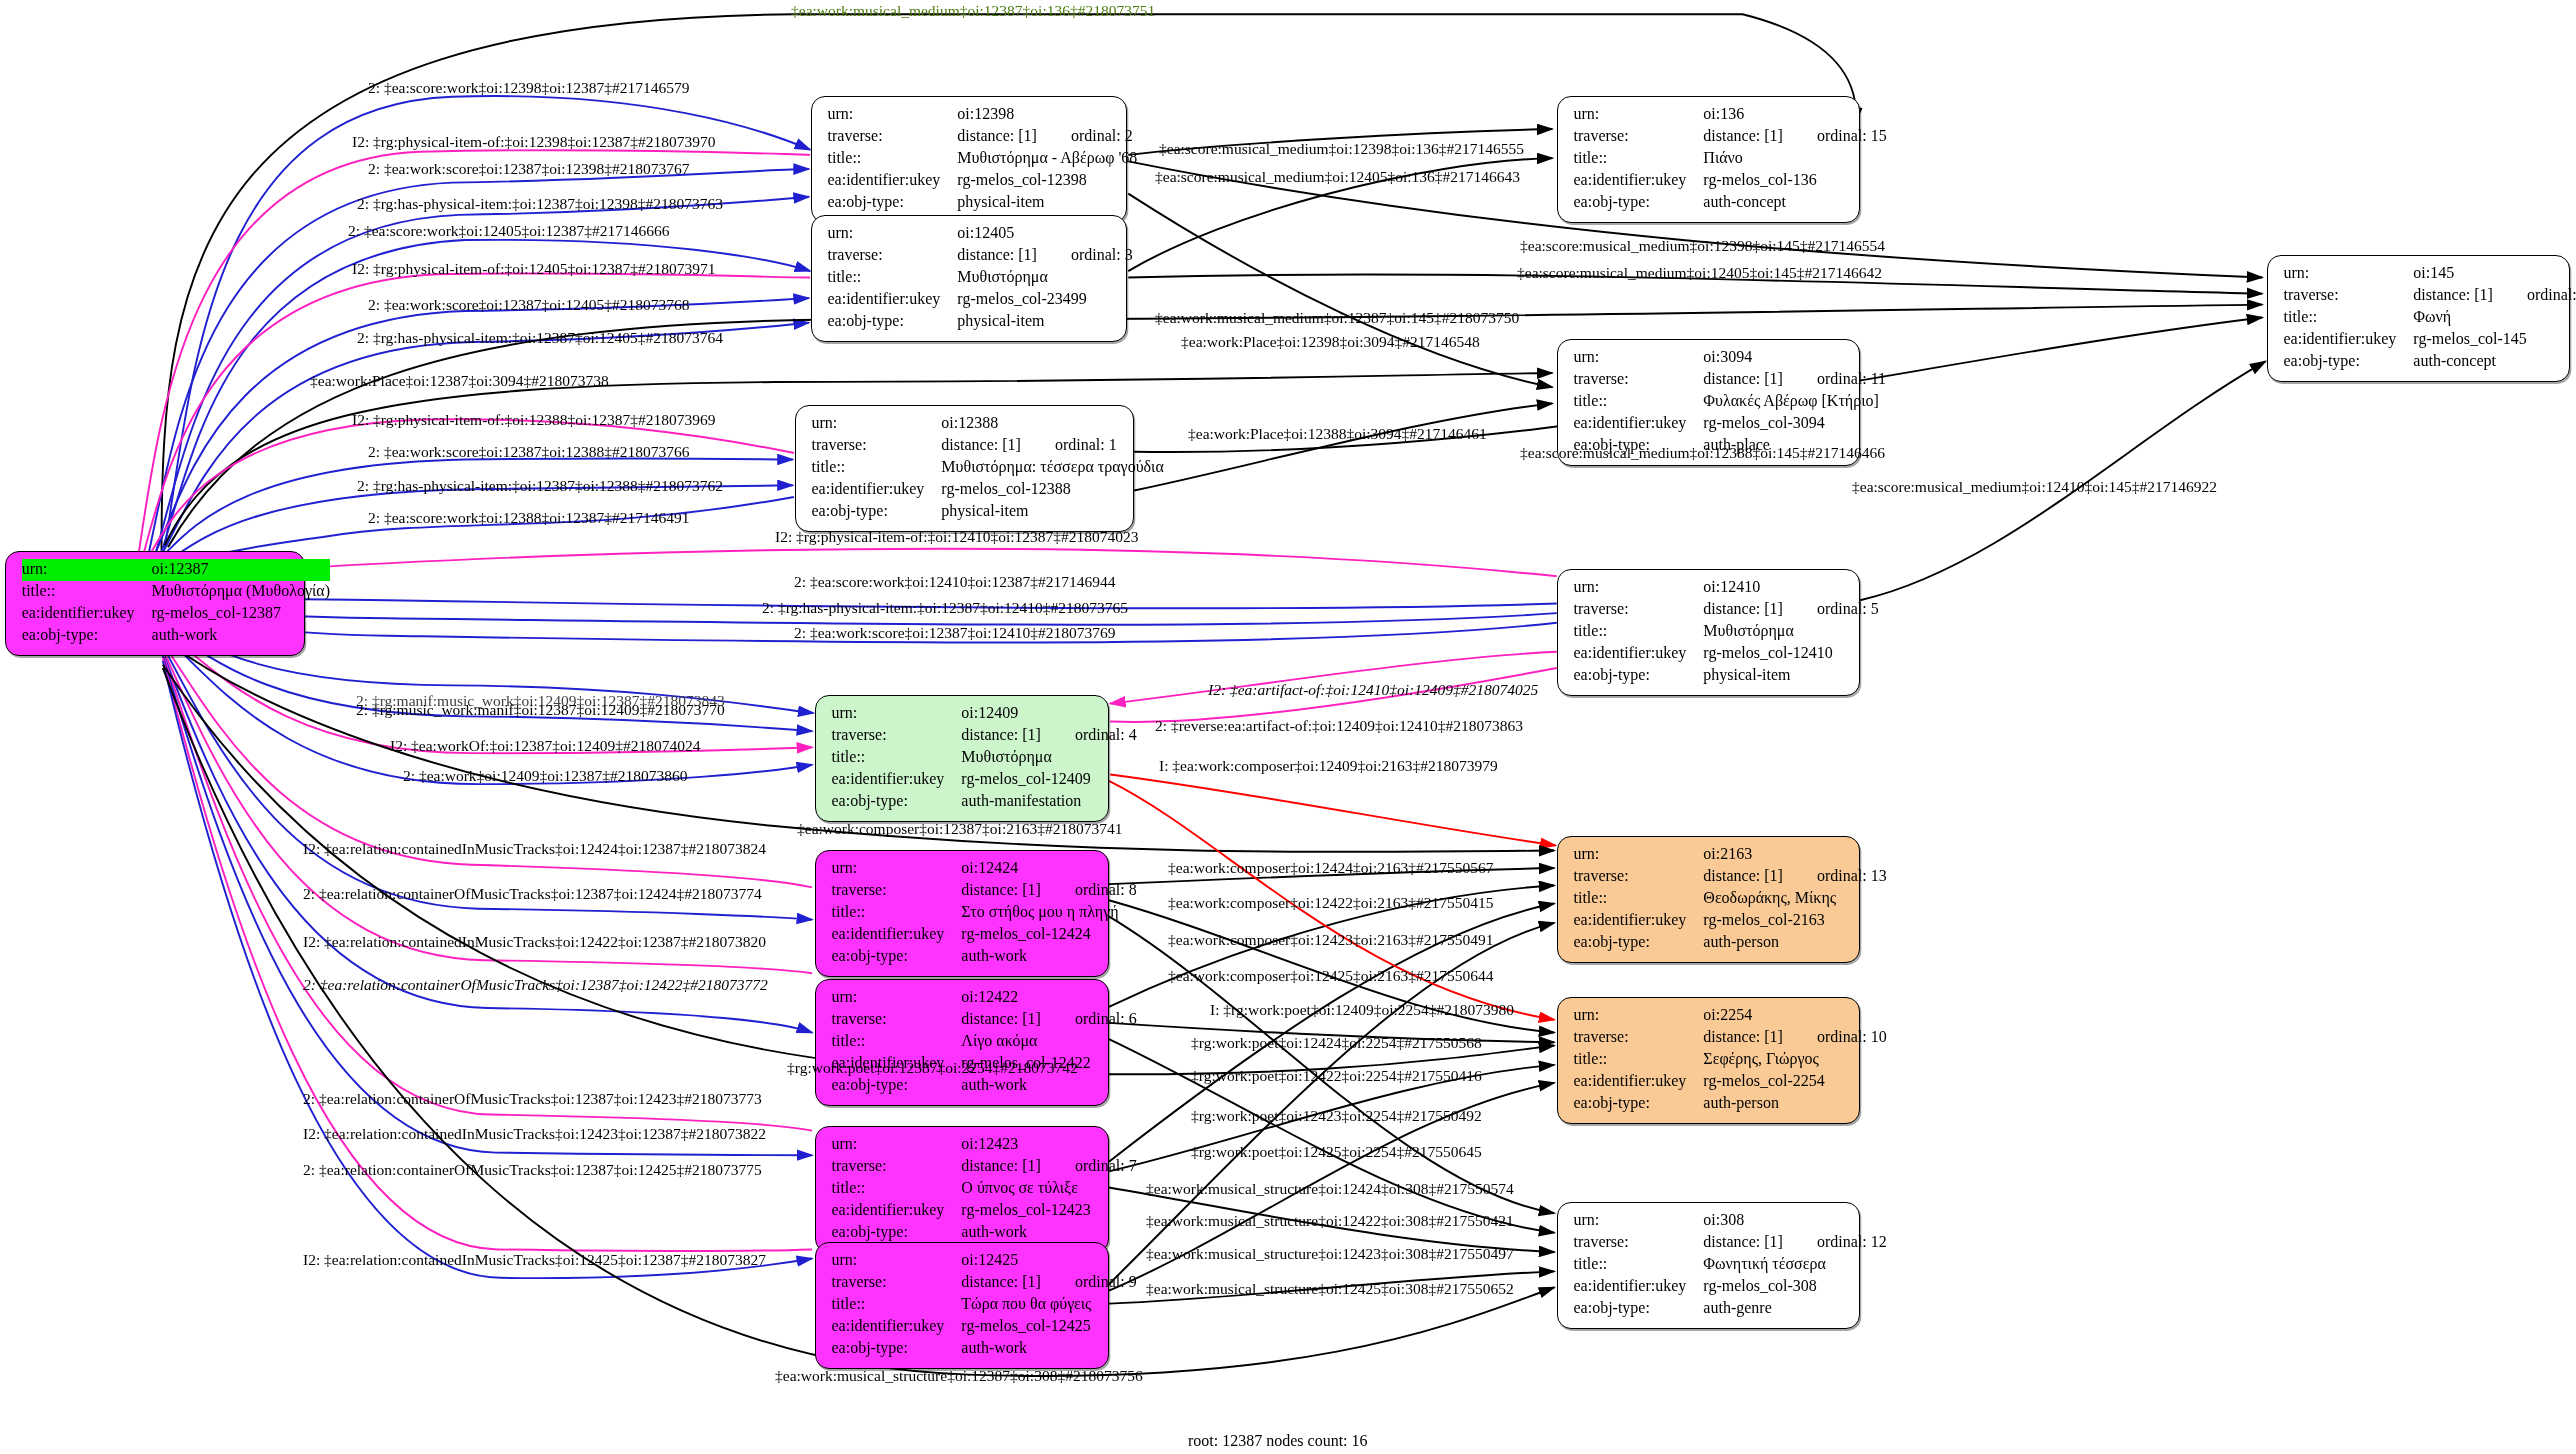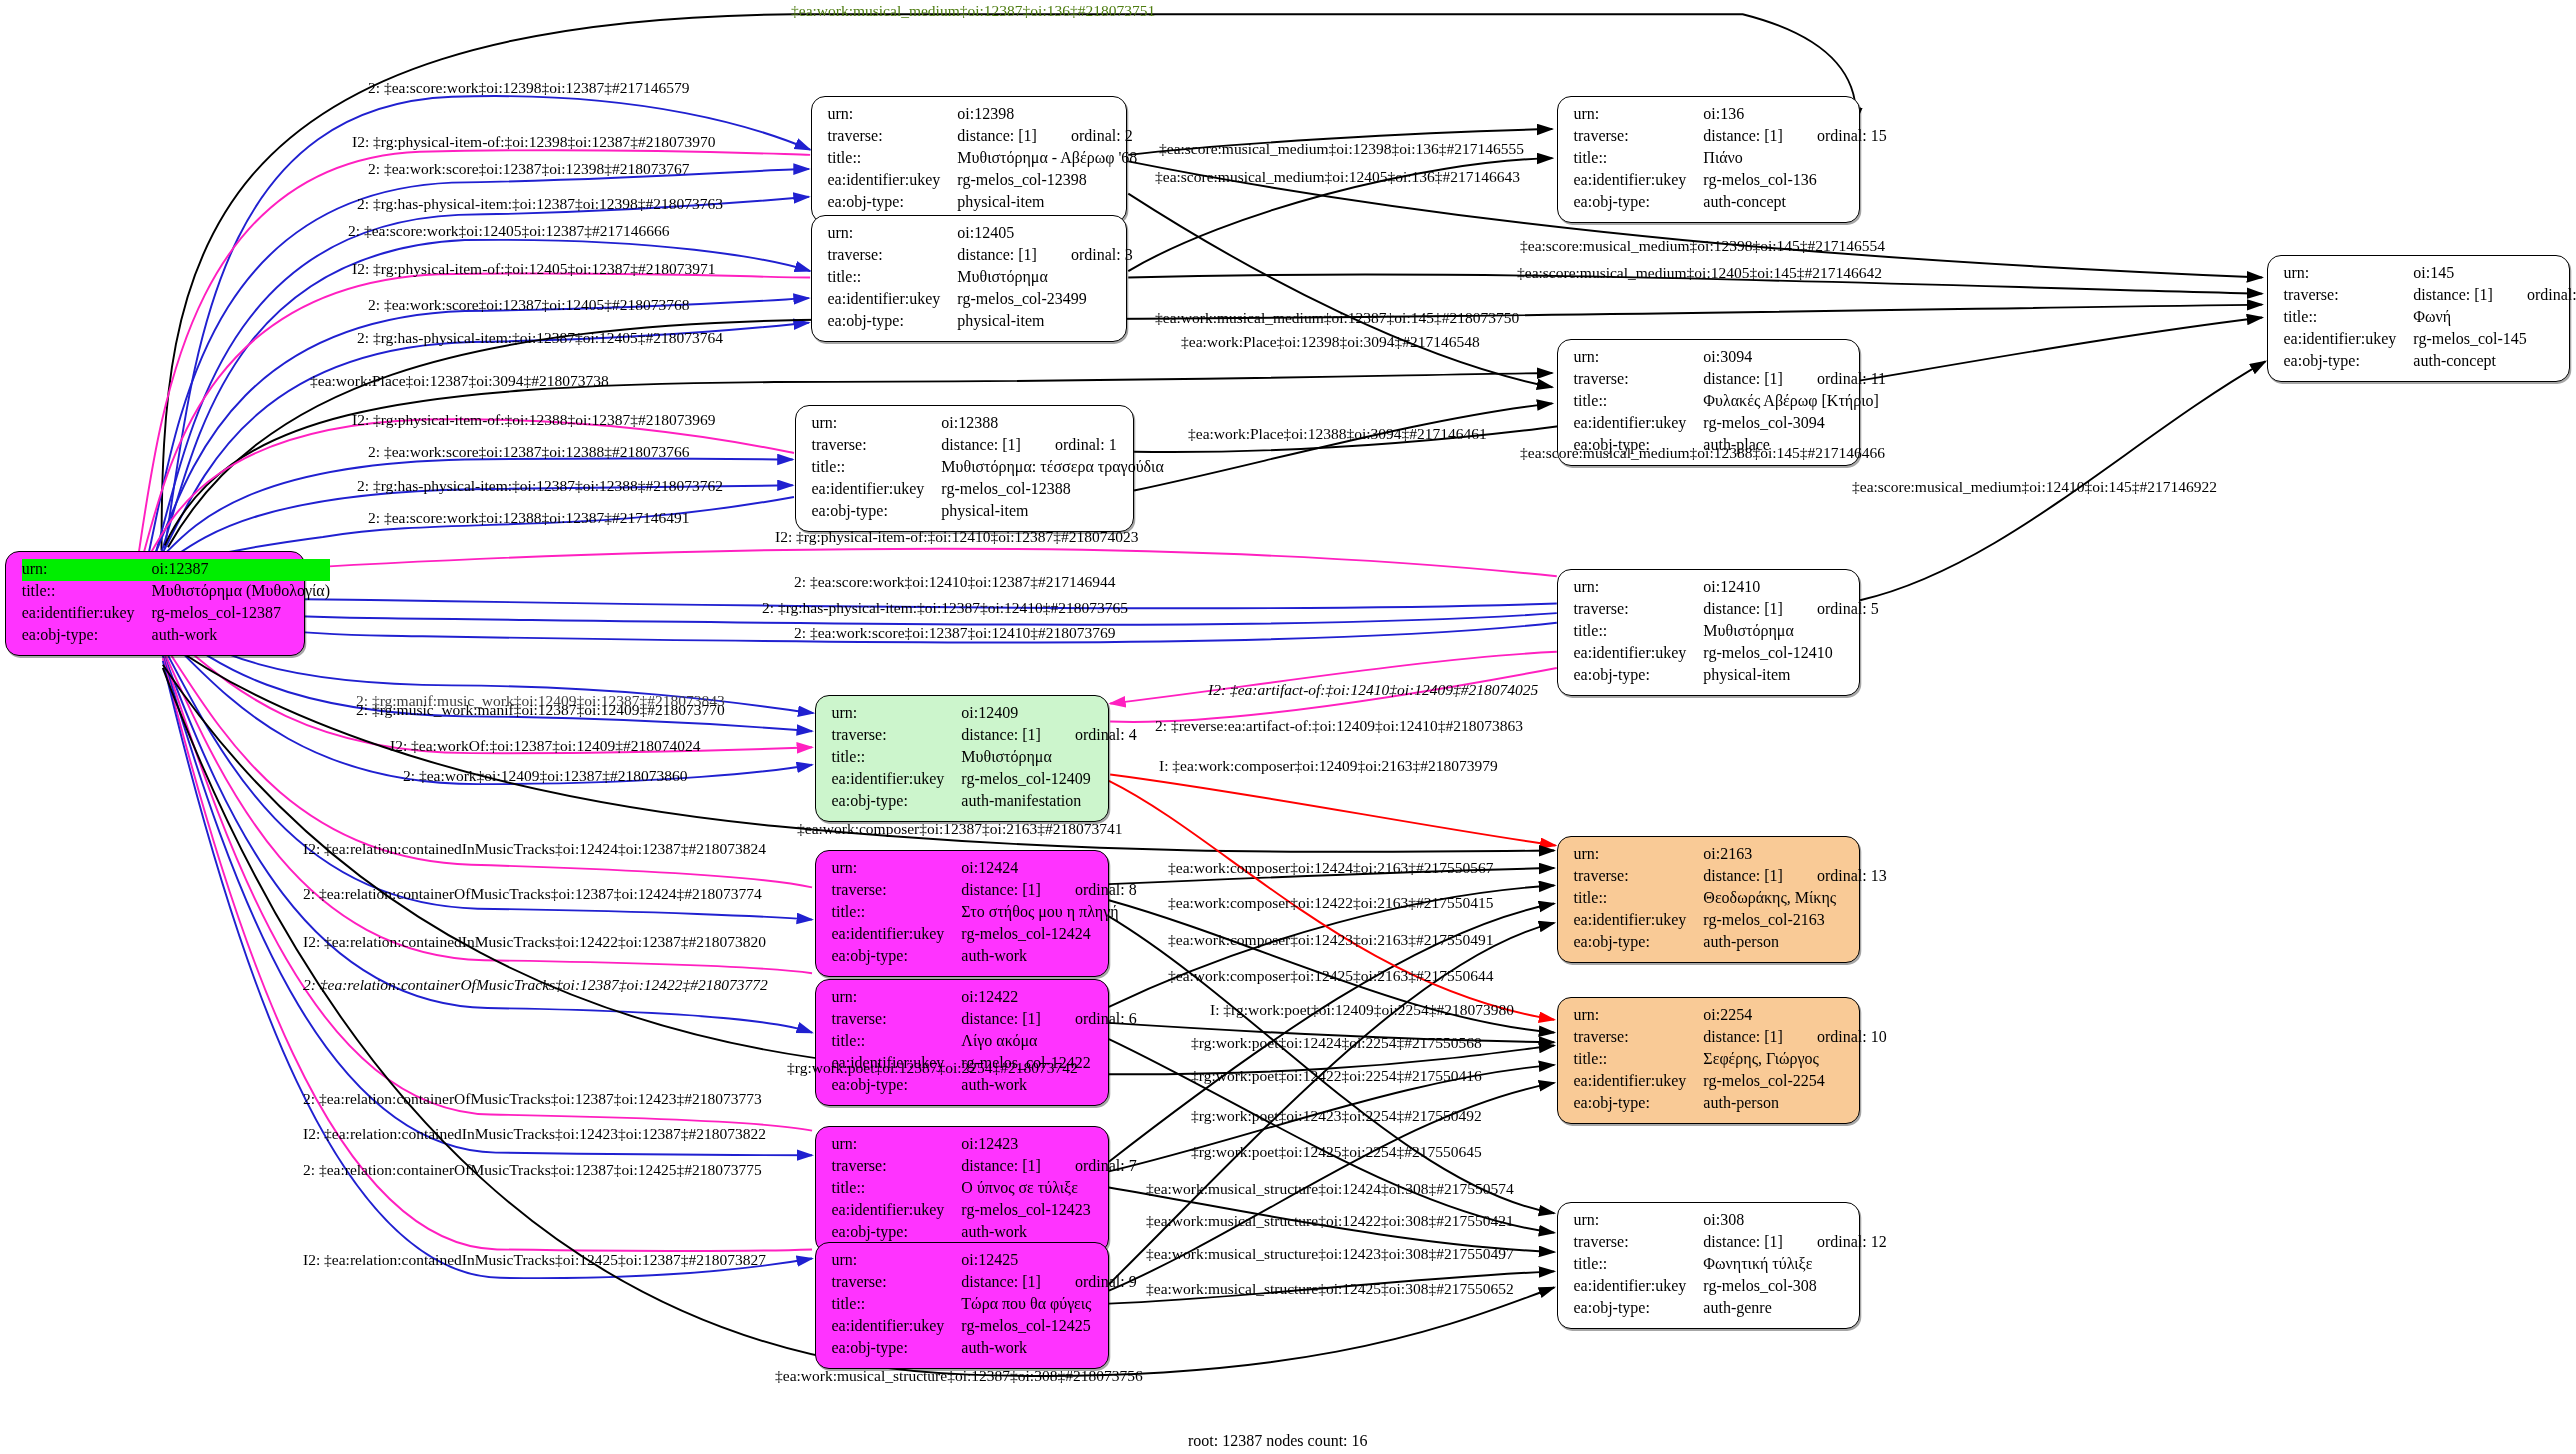--- a/index.html
+++ b/index.html
@@ -542,21 +542,21 @@
           <tr>
             <td class="k">urn:</td>
             <td class="v">oi:308</td>
           </tr>
       <tr>
             <td class="k">traverse:</td>
             <td class="v"><span>distance: [1]</span><span class="ord">ordinal: 12</span></td>
           </tr>
       <tr>
             <td class="k">title::</td>
-            <td class="v">Φωνητική τύλιξε</td>
+            <td class="v">Φωνητική τέσσερα</td>
           </tr>
       <tr>
             <td class="k">ea:identifier:ukey</td>
             <td class="v">rg-melos_col-308</td>
           </tr>
       <tr>
             <td class="k">ea:obj-type:</td>
             <td class="v">auth-genre</td>
           </tr>
     </tbody>

